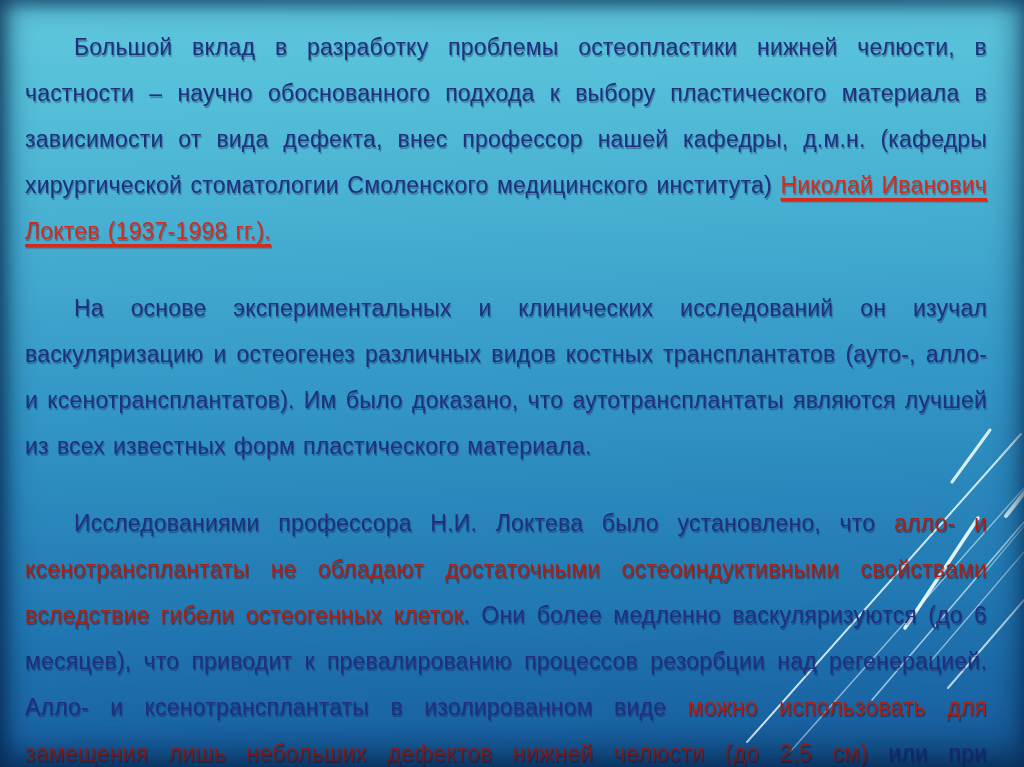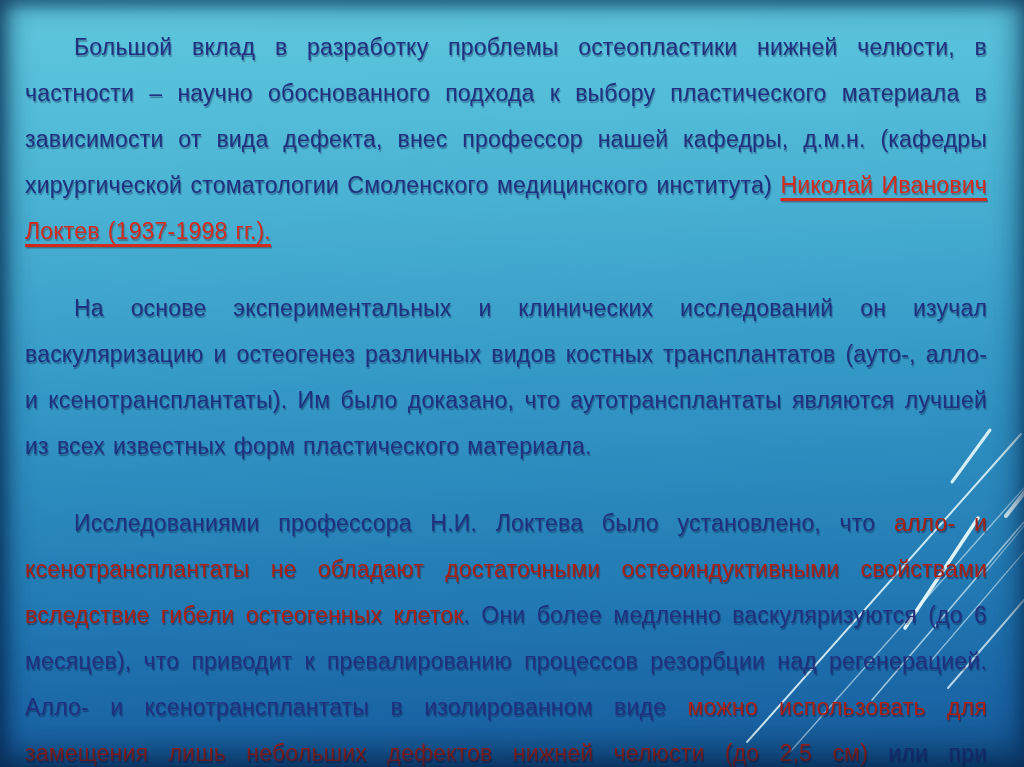--- a/index.html
+++ b/index.html
@@ -79,18 +79,18 @@
       <line x1="930" y1="662" x2="1024" y2="552" stroke-width="1.2" opacity="0.55"></line>
       <line x1="948" y1="688" x2="1024" y2="600" stroke-width="2" opacity="0.75"></line>
       <line x1="952" y1="482" x2="990" y2="430" stroke-width="3" opacity="0.9"></line>
       <line x1="1006" y1="516" x2="1028" y2="488" stroke-width="4" opacity="0.9"></line>
       <line x1="984" y1="574" x2="1024" y2="526" stroke-width="1.2" opacity="0.5"></line>
     </g>
   </svg>
 
   <div class="text-block">
       <p><span class="seg-navy">Большой вклад в разработку проблемы остеопластики нижней челюсти, в частности – научно обоснованного подхода к выбору пластического материала в зависимости от вида дефекта, внес профессор нашей кафедры, д.м.н. (кафедры хирургической стоматологии Смоленского медицинского института) </span><span class="seg-red-underline">Николай Иванович Локтев (1937-1998 гг.).</span></p>
-      <p><span class="seg-navy">На основе экспериментальных и клинических исследований он изучал васкуляризацию и остеогенез различных видов костных трансплантатов (ауто-, алло- и ксенотрансплантаты). Им было доказано, что аутотрансплантаты являются лучшей из всех известных форм пластического материала.</span></p>
+      <p><span class="seg-navy">На основе экспериментальных и клинических исследований он изучал васкуляризацию и остеогенез различных видов костных трансплантатов (ауто-, алло- и ксенотрансплантатов). Им было доказано, что аутотрансплантаты являются лучшей из всех известных форм пластического материала.</span></p>
       <p><span class="seg-navy">Исследованиями профессора Н.И. Локтева было установлено, что </span><span class="seg-red">алло- и ксенотрансплантаты не обладают достаточными остеоиндуктивными свойствами вследствие гибели остеогенных клеток</span><span class="seg-navy">. Они более медленно васкуляризуются (до 6 месяцев), что приводит к превалированию процессов резорбции над регенерацией. Алло- и ксенотрансплантаты в изолированном виде </span><span class="seg-red">можно использовать для замещения лишь небольших дефектов нижней челюсти (до 2,5 см)</span><span class="seg-navy"> или при полостных дефектах (кистозные полости).</span></p>
     </div>
 
   <div class="vignette"></div>
 </div>
 
 </body></html>

